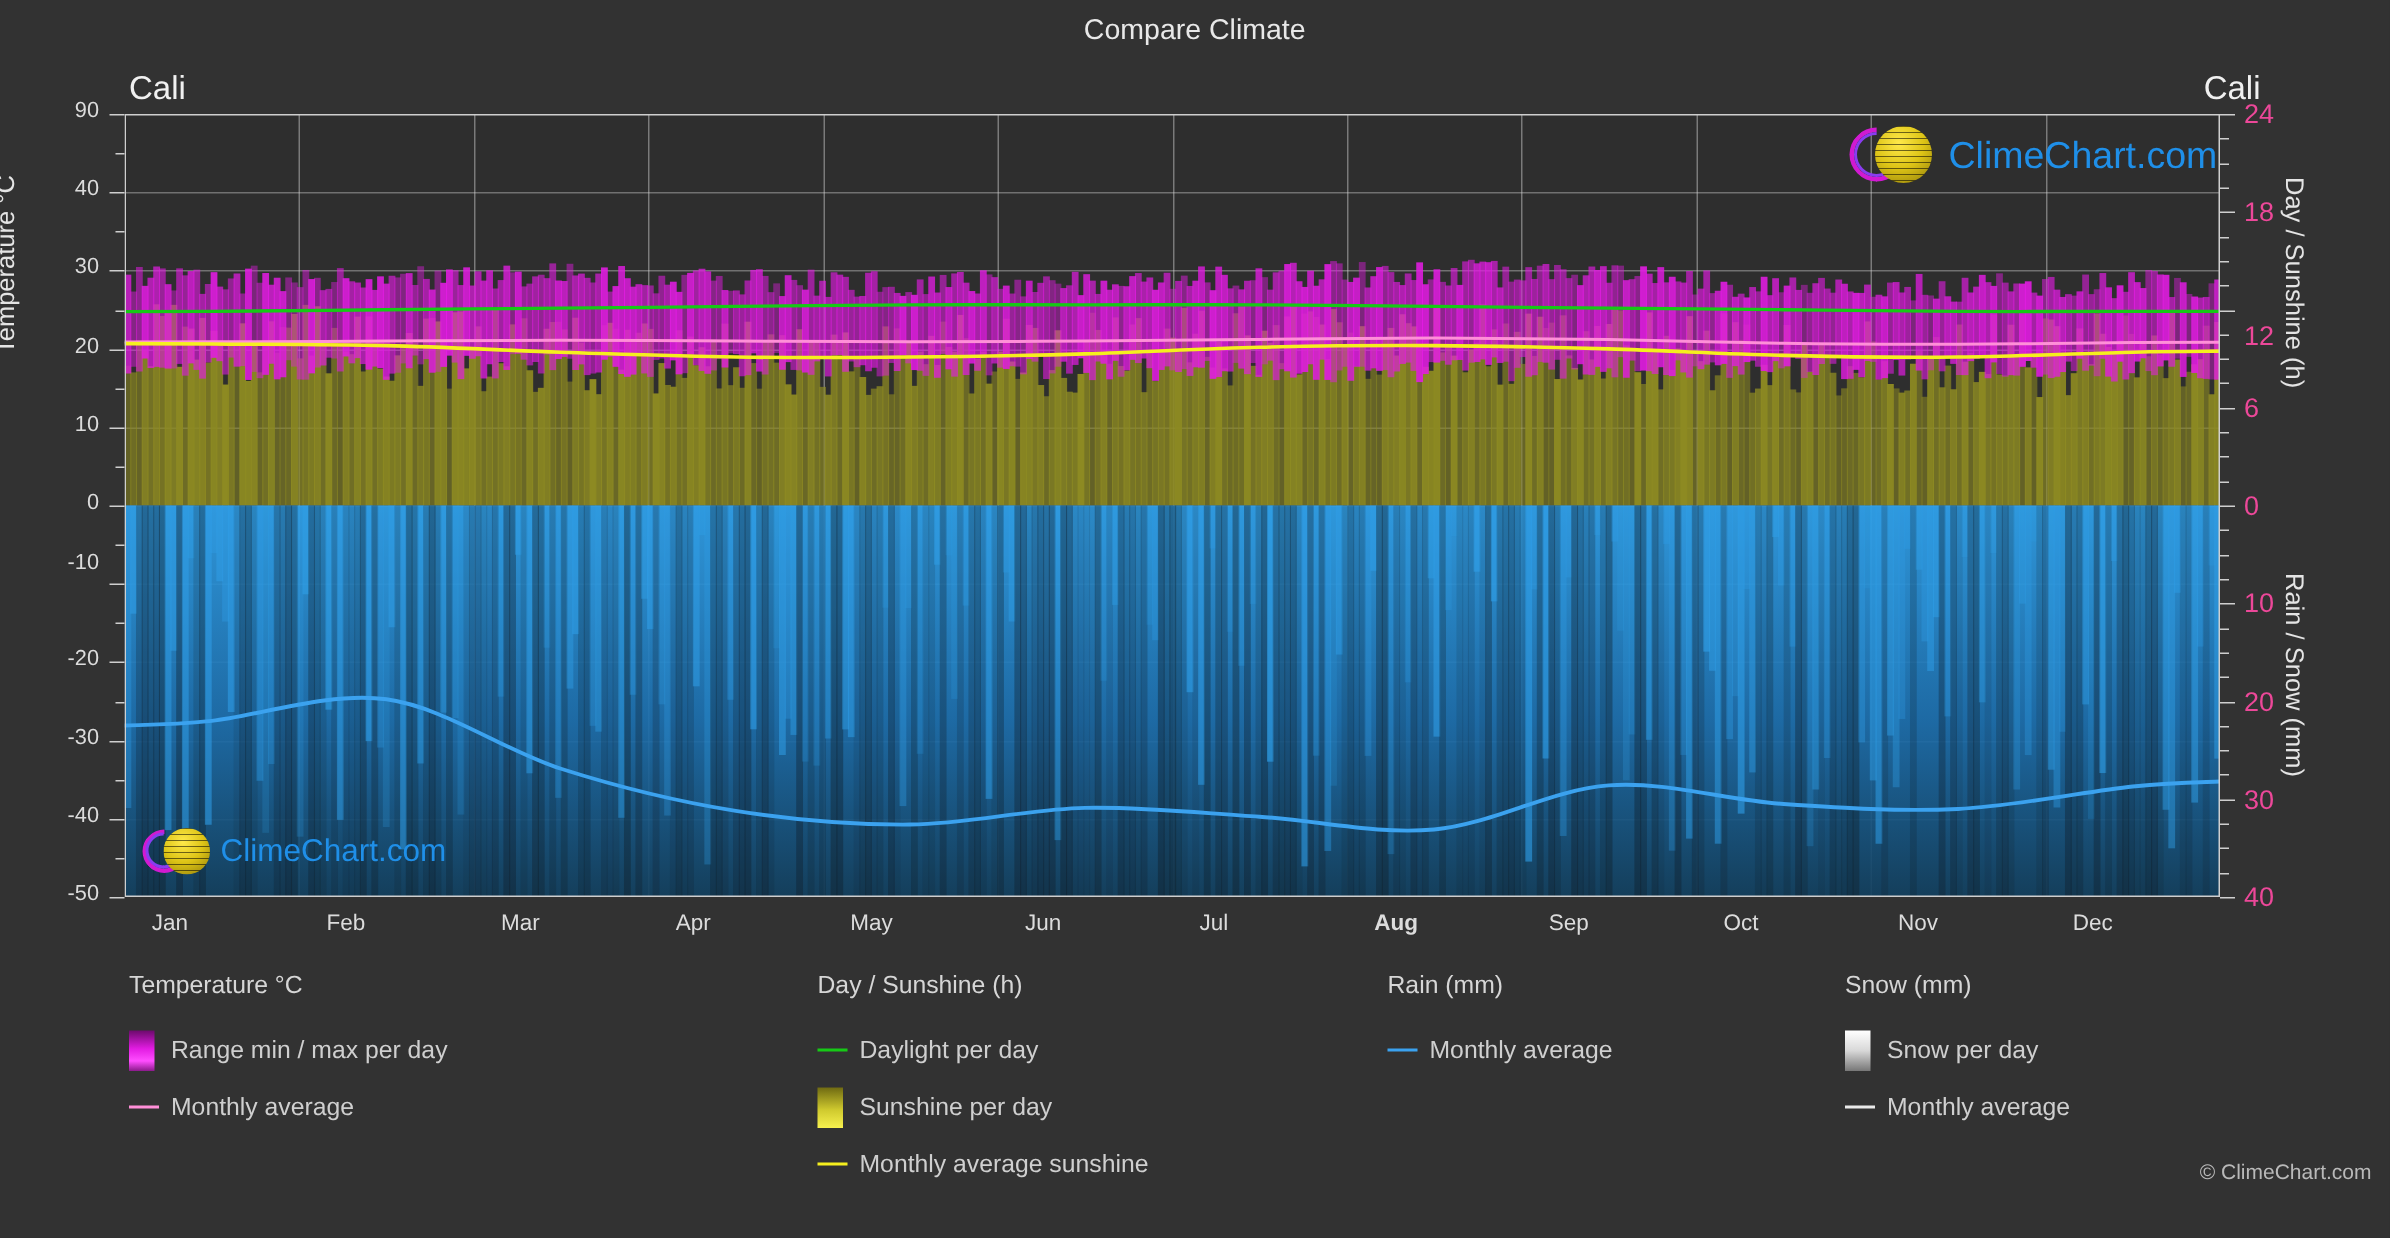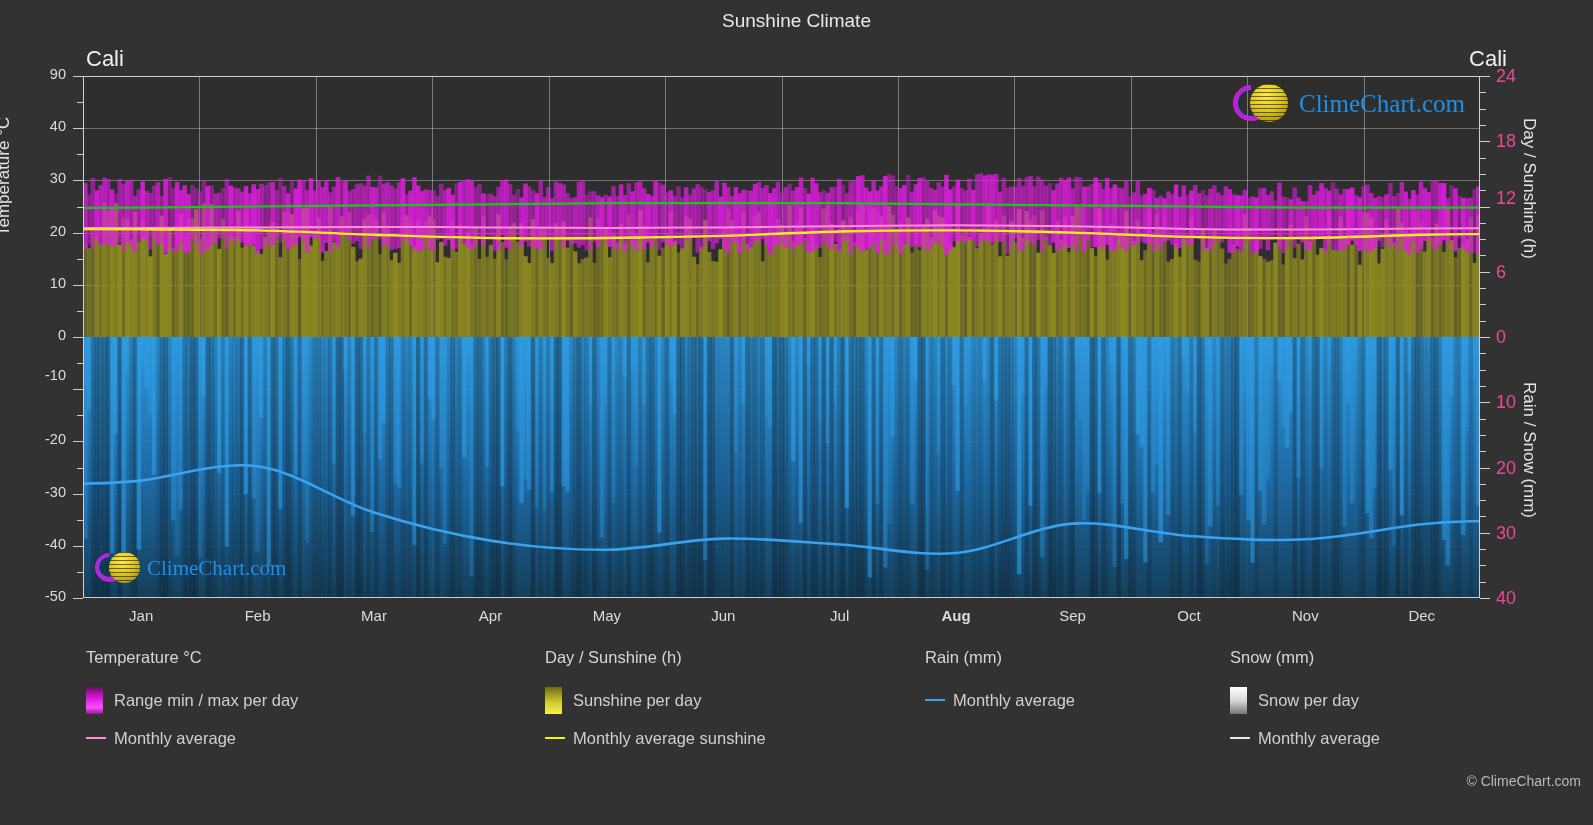--- a/index.html
+++ b/index.html
@@ -73,21 +73,21 @@
     transform: rotate(90deg); transform-origin: left top;
     color: #e4e4e4; font-size: 17px; white-space: nowrap;
   }
   .axis-title-r2 {
     position: absolute; left: 1539px; top: 382px;
     transform: rotate(90deg); transform-origin: left top;
     color: #e4e4e4; font-size: 17px; white-space: nowrap;
   }
   .xlabel {
     position: absolute; top: 607px;
-    color: #dcdcdc; font-size: 15px; text-align: center;
+    color: #dcdcdc; font-size: 15px; text-align: left;
     width: 80px; margin-left: -40px;
   }
 
   
   #legend { position: absolute; left: 0; top: 648px; width: 1593px; height: 160px; }
   .legend-col { position: absolute; top: 0; }
   .legend-head {
     color: #d6d6d6; font-size: 16.5px; margin-bottom: 14px;
     white-space: nowrap;
   }
@@ -125,33 +125,33 @@
   }
   .wm .logo .sun {
     position: absolute; left: 17px; top: 2px; width: 38px; height: 38px;
     border-radius: 50%;
     background:
       repeating-linear-gradient(to bottom,
         rgba(0,0,0,0.55) 0px, rgba(0,0,0,0.55) 1px,
         rgba(0,0,0,0) 1px, rgba(0,0,0,0) 4px),
       radial-gradient(circle at 42% 30%, #ffe94a 0%, #ddc416 48%, #8f7c0a 100%);
   }
-  .wm .wmtext { font-size: 25px; color: #1f8fe8; margin-left: 12px; font-family: Liberation Serif, serif; }
+  .wm .wmtext { font-size: 25px; color: #1f8fe8; margin-left: 12px; }
   .wm.small .logo { width: 44px; height: 36px; }
   .wm.small .logo .arc { width: 29px; height: 29px; border-width: 3px; top: 3px;}
   .wm.small .logo .arc2 { width: 24px; height: 24px; left: 2px; top: 5px; }
   .wm.small .logo .sun { left: 14px; top: 2px; width: 31px; height: 31px; }
   .wm.small .wmtext { font-size: 21px; margin-left: 8px; }
 </style>
 </head>
 <body>
 
 <div id="page">
 
-  <div class="chart-title">Sunshine Climate</div>
+  <div class="chart-title">Compare Climate</div>
   <div class="loc-left">Cali</div>
   <div class="loc-right">Cali</div>
 
   <div id="plot">
     <div class="gridline-v" style="left: 1281px;"></div>
       <div class="gridline-v" style="left: 1164px;"></div>
       <div class="gridline-v" style="left: 1048px;"></div>
       <div class="gridline-v" style="left: 931px;"></div>
       <div class="gridline-v" style="left: 815px;"></div>
       <div class="gridline-v" style="left: 699px;"></div>
@@ -1340,21 +1340,21 @@
       <div class="axis-tick-left" style="top: 545.8px;"></div>
       <div class="tick-label-lefttxt" style="left: 26px; top: 535.8px;">-40</div>
       <div class="axis-tick-left minor" style="top: 571.9px;"></div>
       <div class="axis-tick-left" style="top: 598px;"></div>
       <div class="tick-label-lefttxt" style="left: 26px; top: 588px;">-50</div>
       <div class="axis-tick-right" style="top: 76px;"></div>
       <div class="tick-label-right" style="top: 66px;">24</div>
       <div class="axis-tick-right" style="top: 141.25px;"></div>
       <div class="tick-label-right" style="top: 131.25px;">18</div>
       <div class="axis-tick-right" style="top: 206.5px;"></div>
-      <div class="tick-label-right" style="top: 188px;">12</div>
+      <div class="tick-label-right" style="top: 214px;">12</div>
       <div class="axis-tick-right" style="top: 271.75px;"></div>
       <div class="tick-label-right" style="top: 261.75px;">6</div>
       <div class="axis-tick-right" style="top: 337px;"></div>
       <div class="tick-label-right" style="top: 327px;">0</div>
       <div class="axis-tick-right minor" style="top: 320.688px;"></div>
       <div class="axis-tick-right minor" style="top: 304.375px;"></div>
       <div class="axis-tick-right minor" style="top: 288.062px;"></div>
       <div class="axis-tick-right minor" style="top: 255.438px;"></div>
       <div class="axis-tick-right minor" style="top: 239.125px;"></div>
       <div class="axis-tick-right minor" style="top: 222.812px;"></div>
@@ -1410,20 +1410,24 @@
           <span class="txt">Range min / max per day</span>
         </div>
         <div class="legend-row">
           <span class="sw-line" style="border-top-color: rgb(255, 143, 216);"></span>
           <span class="txt">Monthly average</span>
         </div>
       </div>
     <div class="legend-col" id="legend-daysun" style="left:545px;">
         <div class="legend-head">Day / Sunshine (h)</div>
         <div class="legend-row">
+          <span class="sw-line" style="border-top-color: rgb(22, 201, 22);"></span>
+          <span class="txt">Daylight per day</span>
+        </div>
+        <div class="legend-row">
           <span class="sw-box" style="background: linear-gradient(rgb(111, 106, 18) 0%, rgb(207, 201, 46) 55%, rgb(247, 241, 78) 100%);"></span>
           <span class="txt">Sunshine per day</span>
         </div>
         <div class="legend-row">
           <span class="sw-line" style="border-top-color: rgb(245, 239, 30);"></span>
           <span class="txt">Monthly average sunshine</span>
         </div>
       </div>
     <div class="legend-col" id="legend-rain" style="left:925px;">
         <div class="legend-head">Rain (mm)</div>

